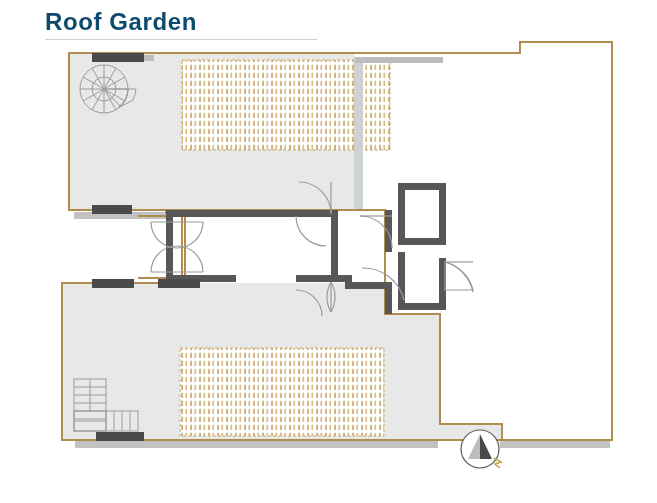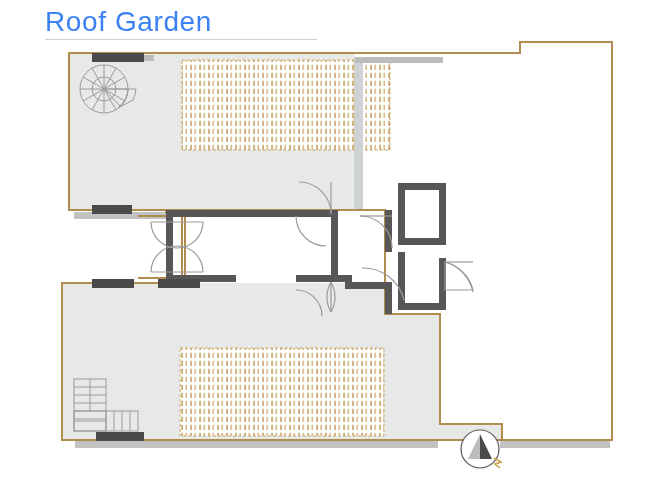--- a/index.html
+++ b/index.html
@@ -24,24 +24,24 @@
   }
 
   
   .title-wrap {
     position: absolute;
     left: 45px;
     top: 8px;
     width: 275px;
   }
   .plan-title {
-    font-size: 28px;
-    font-weight: 400;
+    font-size: 24px;
+    font-weight: 700;
     letter-spacing: 0.6px;
-    color: #3b82f6;
+    color: #0c4a6e;
     line-height: 28px;
     white-space: nowrap;
   }
   .title-rule {
     margin-top: 3px;
     height: 1px;
     width: 272px;
     background: #cfcfcf;
   }
 

